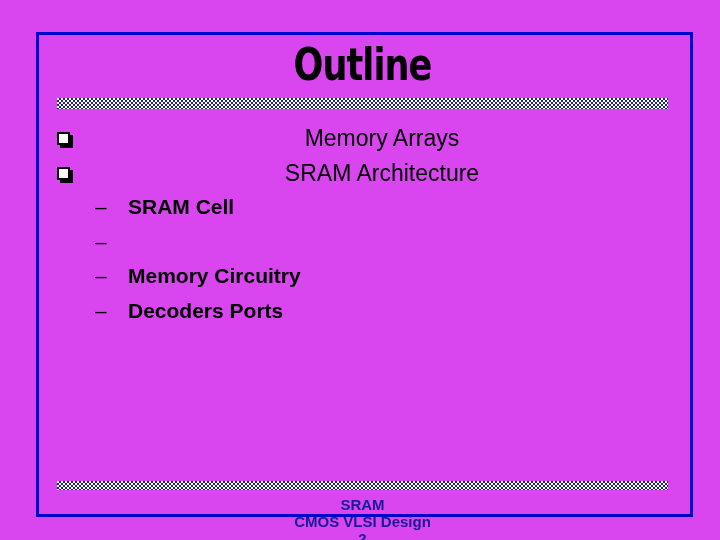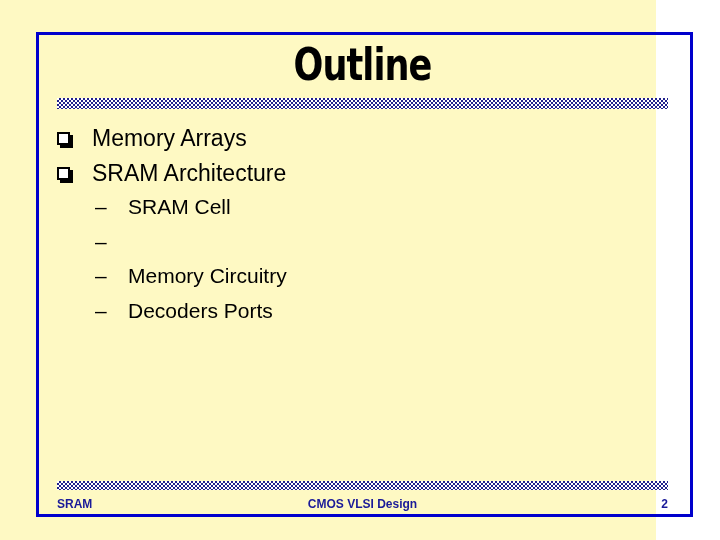--- a/index.html
+++ b/index.html
@@ -11,23 +11,23 @@
   body {
     width: 720px;
     height: 540px;
     overflow: hidden;
     font-family: "Liberation Sans", sans-serif;
     -webkit-font-smoothing: none;
   }
 
   #slide {
     position: relative;
-    width: 656px;
+    width: 720px;
     height: 540px;
-    background: #fef9c3;
+    background: #d946ef;
     box-sizing: border-box;
   }
 
   
   #slide-frame {
     position: absolute;
     left: 36px;
     top: 32px;
     width: 657px;
     height: 485px;
@@ -114,52 +114,55 @@
     width: 13px;
     height: 13px;
     border: 2px solid #000000;
     box-sizing: border-box;
     box-shadow: 3px 3px 0 0 #000000;
     background: #ffffff;
   }
   .lvl1 .label {
     flex: 1 1 auto;
     white-space: nowrap;
+    text-align: center;
   }
 
   
   .lvl2 {
     font-size: 21px;
     line-height: 34.5px;
     height: 34.5px;
     padding-left: 43px;
   }
   .lvl2 .marker {
     width: 33px;
     flex: 0 0 33px;
     text-align: left;
     white-space: nowrap;
   }
   .lvl2 .label {
     flex: 1 1 auto;
     white-space: nowrap;
+    font-weight: bold;
   }
 
   
   #footer {
     position: absolute;
     left: 57px;
     top: 496px;
     width: 611px;
     height: 16px;
     display: flex;
     align-items: center;
-    font-size: 12px;
+    font-size: 15px;
     font-weight: 700;
     color: #1a1a99;
+    flex-direction: column;
   }
   #footer-left  { flex: 0 0 32%; text-align: left;   white-space: nowrap; }
   #footer-center{ flex: 1 1 auto; text-align: center; white-space: nowrap; }
   #footer-right { flex: 0 0 32%; text-align: right;  white-space: nowrap; }
 </style>
 </head>
 <body>
 
 <div id="slide">
 

